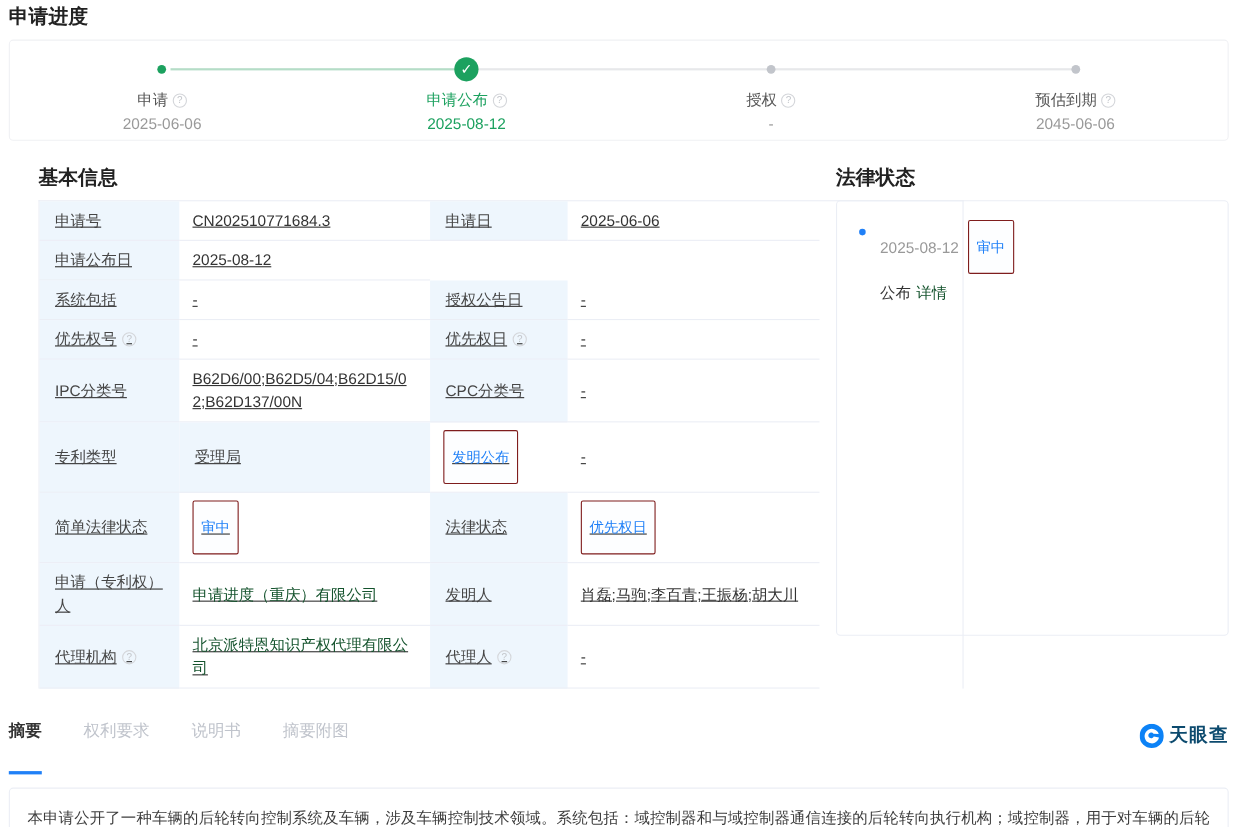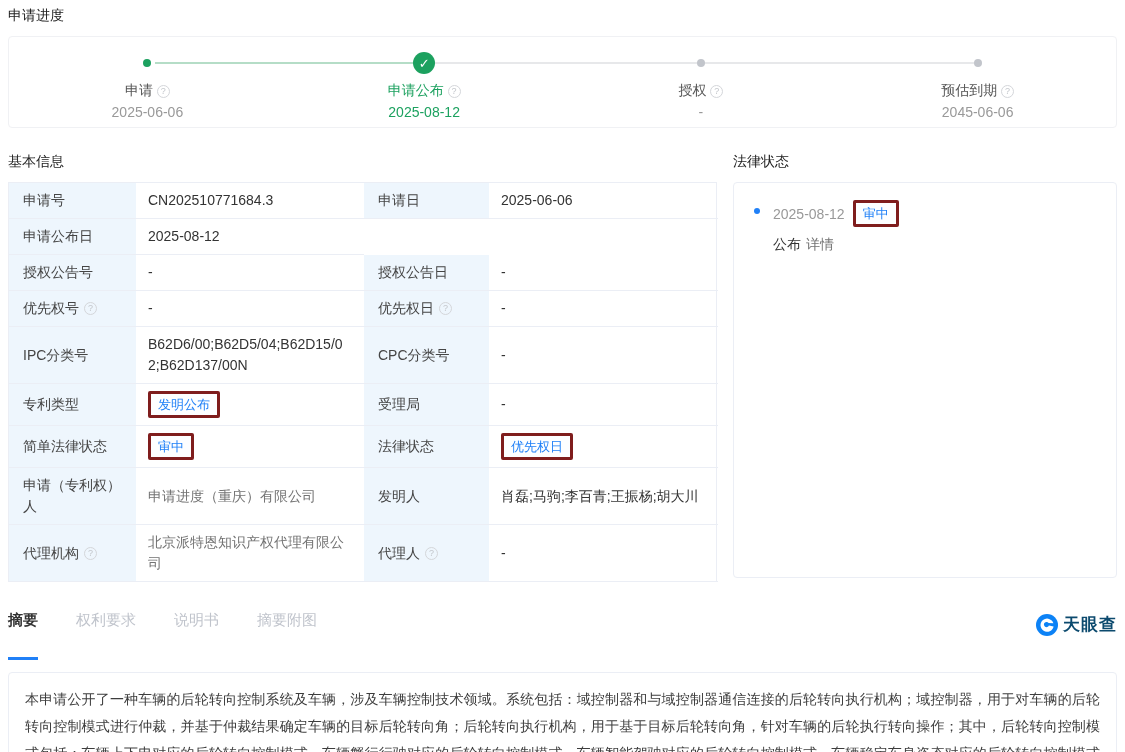--- a/index.html
+++ b/index.html
@@ -4,21 +4,21 @@
 <style>
   * { box-sizing: border-box; margin: 0; padding: 0; }
   html,body { background:#fff; }
   body {
     width:1125px; height:752px; overflow:hidden;
     font-family:"Liberation Sans","DejaVu Sans",sans-serif;
     color:#333; font-size:14px;
   }
   .page { padding:6px 8px 0 8px; }
 
-  h2.sec-title { font-size:14px; font-weight:normal; color:#222; line-height:18px; }
+  h2.sec-title { font-size:18px; font-weight:bold; color:#222; line-height:18px; }
 
   
   .stepper-card {
     margin-top:12px; height:92px;
     border:1px solid #f0f1f4; border-radius:4px;
     position:relative;
   }
   .track { position:absolute; top:25px; height:2px; z-index:0; }
   .track.green { background:#b5ddc7; }
   .track.gray  { background:#e7e8ea; }
@@ -38,39 +38,39 @@
 
   .help {
     display:inline-flex; align-items:center; justify-content:center;
     width:13px; height:13px; border-radius:50%;
     border:1px solid #d4d6da; color:#c3c6cb; font-size:9px; line-height:1;
     cursor:pointer; flex:none;
   }
 
   
   .main-row { display:flex; gap:16px; margin-top:24px; }
-  .left-col { width:709px; }
+  .left-col { width:709px;margin-left:27px; }
   .right-col { flex:1; }
   .main-row h2.sec-title { margin-bottom:12px; }
 
-  .info-table { border:1px solid #ebeef5; border-bottom:none; width:709px; }
+  .info-table { border:1px solid #ebeef5; border-bottom:none; width:841px;text-decoration:underline; }
   .info-row { display:grid; grid-template-columns:127px 228px 125px 229px; }
   .cell {
     display:flex; align-items:center; border-bottom:1px solid #ebeef5;
     min-height:36px; line-height:21px; font-size:14px;
   }
   .cell.lbl { background:#eef6fd; color:#454545; padding:7px 8px 7px 14px; gap:5px; }
   .cell.val { color:#333; padding:7px 12px; word-break:break-all; }
 
   .badge {
-    display:inline-block; padding:1px 7px; font-size:13px; line-height:19px;
-    color:#2080f7; border:3px solid #7f1d1d; background:#fdfeff; border-radius:2px;
+    display:inline-block; padding:14px 7px; font-size:13px; line-height:19px;
+    color:#2080f7; border:1px solid #7f1d1d; background:#fdfeff; border-radius:2px;
     white-space:nowrap;
   }
-  a.blue-link { color:#737373; text-decoration:none; cursor:pointer; }
+  a.blue-link { color:#14532d; text-decoration:none; cursor:pointer; }
 
   
   .legal-card { border:1px solid #ebeef5; border-radius:4px; height:396px; padding:17px 20px; }
   .legal-item { display:flex; }
   .bullet { width:6px; height:6px; border-radius:50%; background:#2080f7; margin:8px 0 0 0; flex:none; }
   .legal-body { margin-left:13px; }
   .legal-line1 { display:flex; align-items:center; gap:8px; }
   .legal-date { color:#999; font-size:14px; }
   .legal-line2 { margin-top:9px; color:#333; font-size:14px; }
   .legal-line2 a { margin-left:5px; }
@@ -169,21 +169,21 @@
           <div class="info-row">
             <div class="cell lbl">
               <span>申请公布日</span>
             </div>
             <div class="cell val">
               <span>2025-08-12</span>
             </div>
           </div>
           <div class="info-row">
             <div class="cell lbl">
-              <span>授权公告号</span>
+              <span>系统包括</span>
             </div>
             <div class="cell val">
               <span>-</span>
             </div>
             <div class="cell lbl">
               <span>授权公告日</span>
             </div>
             <div class="cell val">
               <span>-</span>
             </div>
@@ -215,25 +215,25 @@
               <span>CPC分类号</span>
             </div>
             <div class="cell val">
               <span>-</span>
             </div>
           </div>
           <div class="info-row">
             <div class="cell lbl">
               <span>专利类型</span>
             </div>
+            <div class="cell lbl">
+              <span>受理局</span>
+            </div>
             <div class="cell val">
               <span class="badge">发明公布</span>
-            </div>
-            <div class="cell lbl">
-              <span>受理局</span>
             </div>
             <div class="cell val">
               <span>-</span>
             </div>
           </div>
           <div class="info-row">
             <div class="cell lbl">
               <span>简单法律状态</span>
             </div>
             <div class="cell val">

